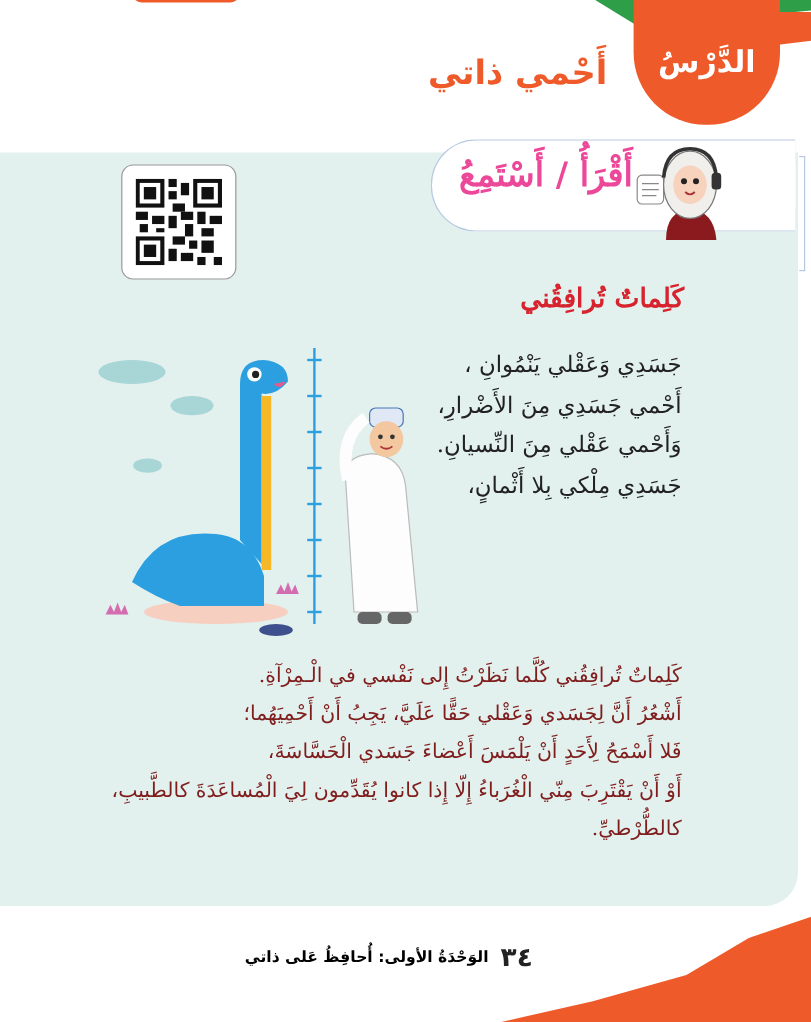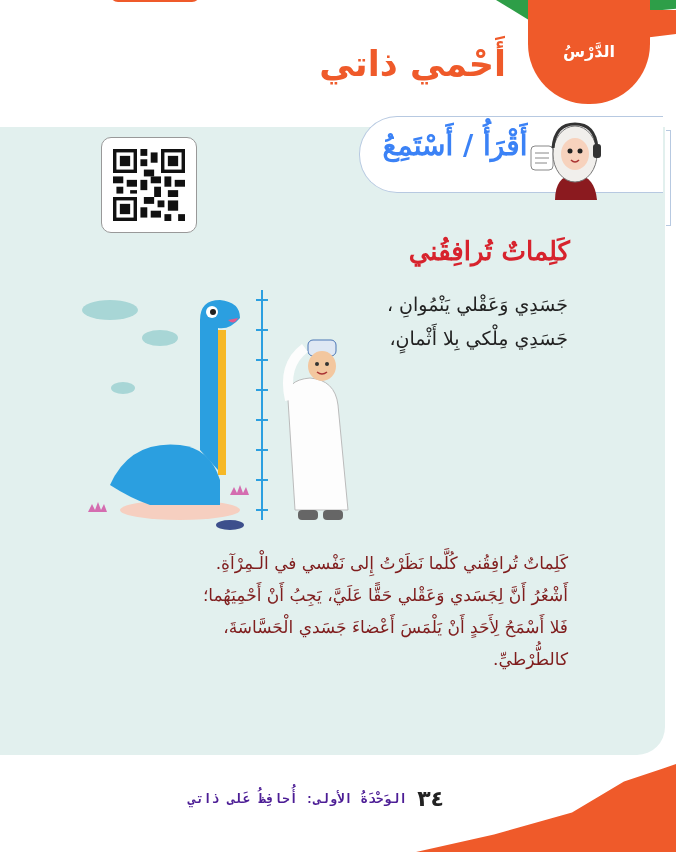--- a/index.html
+++ b/index.html
@@ -19,57 +19,57 @@
   .deco-orange {
     position: absolute; right: 0; top: 10px; width: 130px; height: 40px;
     background: #ef5a2a; clip-path: polygon(30% 0, 100% 0, 100% 60%, 0 100%, 20% 50%);
   }
   .lesson-badge {
     position: absolute; left: 528px; top: 0; width: 122px; height: 104px;
     background: #ef5a2a; border-radius: 0 0 60px 60px;
     color: #fff; text-align: center; direction: rtl;
     display: flex; flex-direction: column; justify-content: center;
   }
-  .lesson-badge span { font-size: 16px; font-weight: bold; line-height: 34px; }
+  .lesson-badge span { font-size: 25px; font-weight: bold; line-height: 34px; }
   .page-title {
     position: absolute; right: 170px; top: 44px;
-    color: #ef5a2a; font-size: 35px; font-weight: bold; direction: rtl;
+    color: #ef5a2a; font-size: 28px; font-weight: bold; direction: rtl;
   }
   .panel {
     position: absolute; left: 0; top: 127px; width: 665px; height: 628px;
     background: #e2f0ee; border-radius: 0 0 28px 0;
   }
   .qr-card {
     position: absolute; left: 101px; top: 137px; width: 94px; height: 94px;
     background: #fff; border: 1.5px solid #999; border-radius: 10px;
     display: flex; align-items: center; justify-content: center;
   }
   .read-listen {
     position: absolute; left: 359px; top: 116px; width: 303px; height: 75px;
     background: #fff; border: 1.5px solid #b7c9e1; border-right: none;
     border-radius: 38px 0 0 38px;
   }
   .read-listen-label {
     position: absolute; left: 10px; top: 12px; width: 170px; text-align: center;
-    color: #3b82f6; font-size: 28px; font-weight: bold; direction: rtl;
+    color: #ec4899; font-size: 28px; font-weight: bold; direction: rtl;
     font-family: "DejaVu Serif", serif;
   }
   .bracket {
     position: absolute; left: 666px; top: 130px; width: 4px; height: 94px;
     border: 1.5px solid #b7c9e1; border-left: none;
   }
   .girl {
     position: absolute; left: 525px; top: 118px; width: 80px; height: 82px;
   }
   .illustration {
     position: absolute; left: 70px; top: 270px; width: 300px; height: 270px;
   }
   .poem-title {
     position: absolute; right: 106px; top: 236px;
-    color: #d7232d; font-size: 26px; font-weight: bold; direction: rtl;
+    color: #d7232d; font-size: 22px; font-weight: bold; direction: rtl;
     font-family: "DejaVu Serif", serif;
   }
   .poem {
     position: absolute; right: 108px; top: 288px; width: 300px;
     direction: rtl; text-align: right;
     font-family: "DejaVu Serif", serif; font-size: 19px; color: #222;
   }
   .poem div { height: 33.5px; line-height: 33.5px; white-space: nowrap; }
   .prose {
     position: absolute; right: 108px; top: 547px; width: 560px;
@@ -80,21 +80,21 @@
   .footer-orange {
     position: absolute; right: 0; top: 764px; width: 260px; height: 88px;
     background: #ef5a2a;
     clip-path: polygon(100% 0, 100% 100%, 0 100%, 30% 80%, 60% 55%, 80% 20%, 95% 5%);
   }
   .footer-text {
     position: absolute; right: 232px; top: 786px; direction: rtl;
     display: flex; align-items: center; gap: 10px;
   }
   .page-number { font-size: 22px; font-weight: bold; color: #222; }
-  .unit-title { font-size: 13px; font-weight: bold; color: #4c1d95; font-family: Liberation Mono, monospace; }
+  .unit-title { font-size: 13px; font-weight: bold; color: #000000; }
 </style>
 </head>
 <body>
 
 <div class="top-orange-bar"></div>
 <div class="deco-green"></div>
 <div class="deco-orange"></div>
 
 <div class="panel"></div>
 
@@ -195,27 +195,30 @@
     <rect x="253" y="240" width="20" height="10" rx="4" fill="#666"></rect>
   <path d="M18 242 l4 -8 l3 6 l3 -8 l3 8 l3 -6 l3 8 Z" fill="#d46db0"></path>
   <path d="M160 225 l4 -8 l3 6 l3 -8 l3 8 l3 -6 l3 8 Z" fill="#d46db0"></path>
   <ellipse cx="160" cy="255" rx="14" ry="5" fill="#3d4f8c"></ellipse>
 </svg>
 
 <div class="poem-title">كَلِماتٌ تُرافِقُني</div>
 
 <div class="poem">
   <div>جَسَدِي وَعَقْلي يَنْمُوانِ ،</div>
+  <div>أَحْمي جَسَدِي مِنَ الأَضْرارِ،</div>
+  <div>وَأَحْمي عَقْلي مِنَ النِّسيانِ.</div>
   <div>جَسَدِي مِلْكي بِلا أَثْمانٍ،</div>
 </div>
 
 <div class="prose">
   <div>كَلِماتٌ تُرافِقُني كُلَّما نَظَرْتُ إِلى نَفْسي في الْـمِرْآةِ.</div>
   <div>أَشْعُرُ أَنَّ لِجَسَدي وَعَقْلي حَقًّا عَلَيَّ، يَجِبُ أَنْ أَحْمِيَهُما؛</div>
   <div>فَلا أَسْمَحُ لِأَحَدٍ أَنْ يَلْمَسَ أَعْضاءَ جَسَدي الْحَسَّاسَةَ،</div>
+  <div>أَوْ أَنْ يَقْتَرِبَ مِنّي الْغُرَباءُ إِلّا إِذا كانوا يُقَدِّمون لِيَ الْمُساعَدَةَ كالطَّبيبِ،</div>
   <div>كالطُّرْطيِّ.</div>
 </div>
 
 <div class="footer-orange"></div>
 <div class="footer-text">
   <span class="page-number">٣٤</span>
   <span class="unit-title">الوَحْدَةُ الأولى: أُحافِظُ عَلى ذاتي</span>
 </div>
 
 </body></html>

